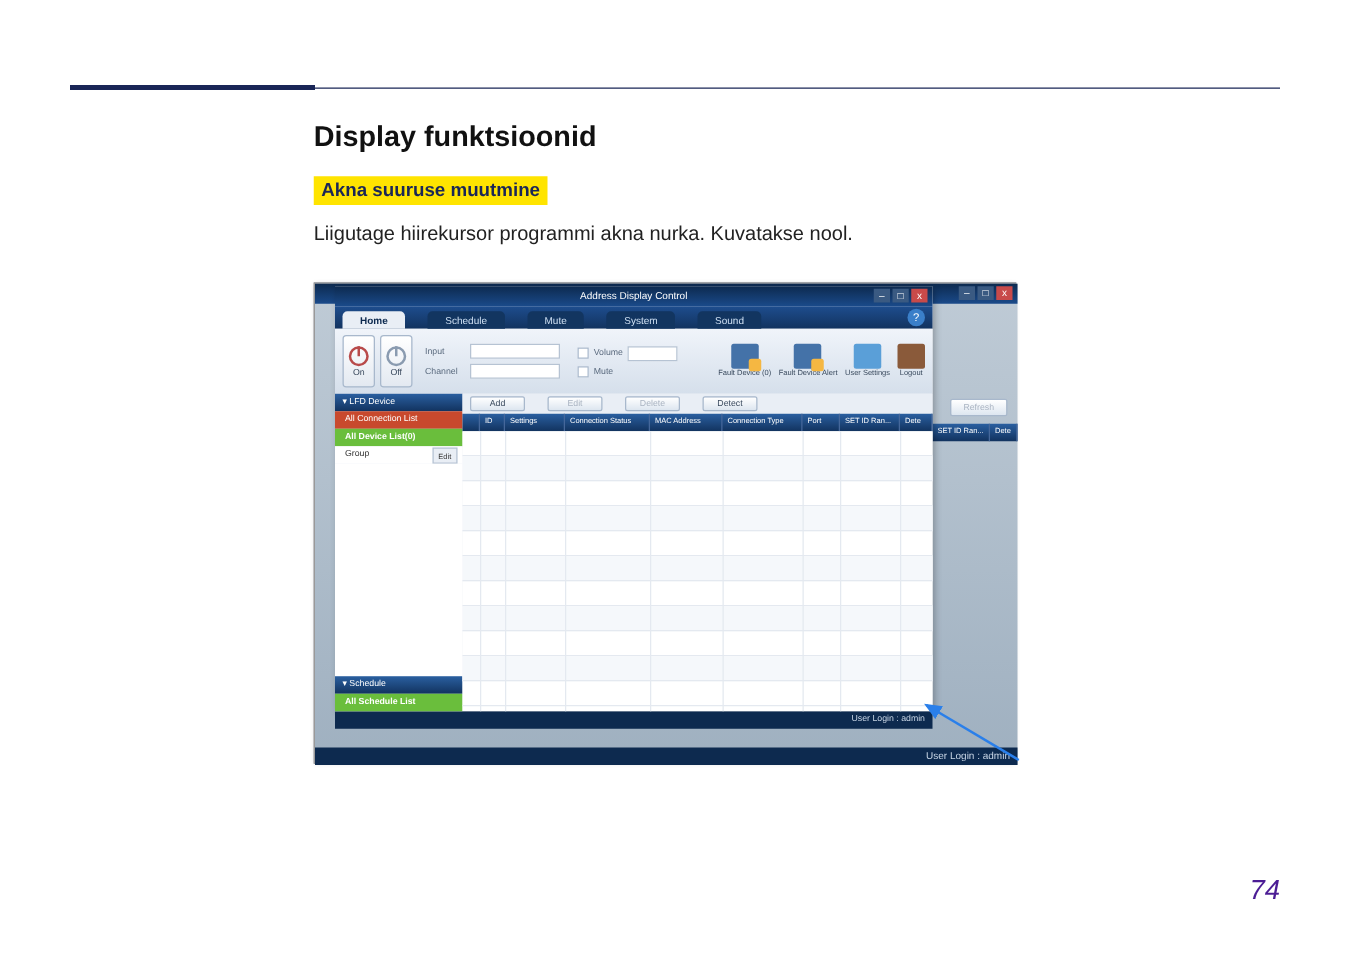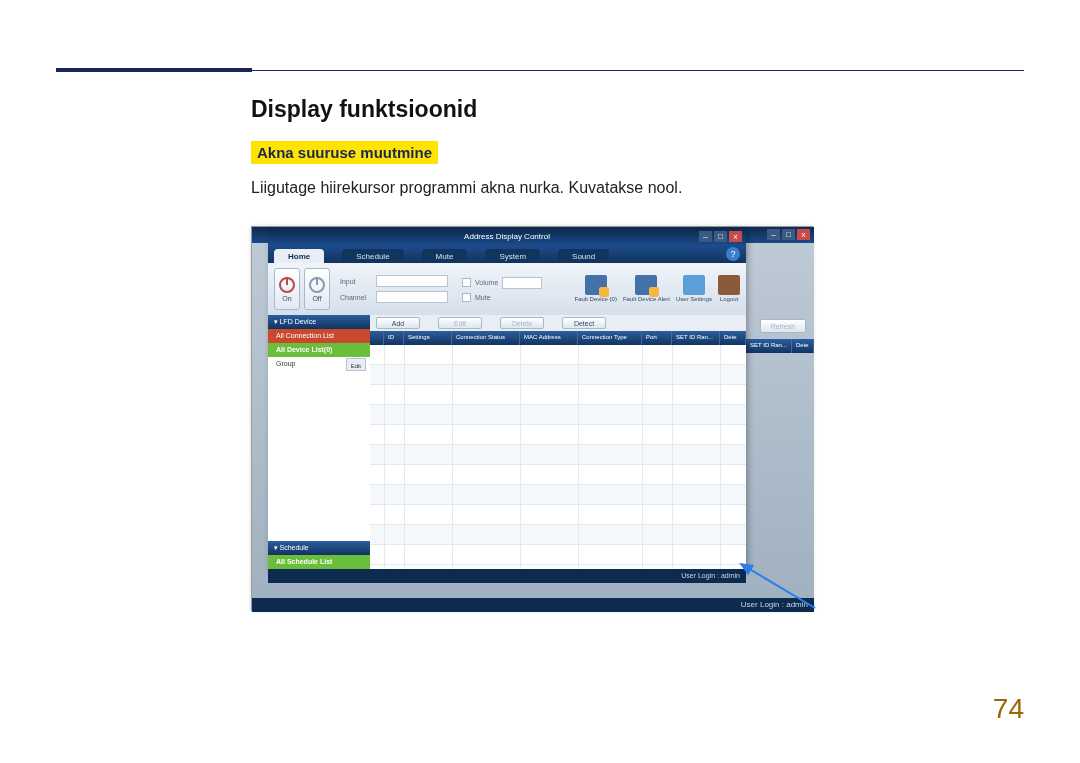--- a/index.html
+++ b/index.html
@@ -4,21 +4,21 @@
 <style>
   * { box-sizing: border-box; margin: 0; padding: 0; }
   body { width: 1080px; height: 763px; background: #fff; font-family: Arial, sans-serif; position: relative; }
   .page { width: 1080px; height: 763px; position: relative; padding: 0; }
   .top-rule { position: absolute; left: 56px; top: 68px; width: 196px; height: 4px; background: #1a2657; }
   .full-rule { position: absolute; left: 56px; top: 70px; width: 968px; height: 1px; background: #1a2657; }
   .content { position: absolute; left: 251px; top: 96px; width: 770px; }
   h1 { font-family: "Segoe UI", Arial, sans-serif; font-size: 23px; font-weight: 700; color: #111; margin-bottom: 18px; }
   .highlight { display: inline-block; background: #ffe400; color: #1a2657; font-weight: 700; font-size: 15px; padding: 3px 6px; margin-bottom: 10px; }
   .body-text { font-size: 16px; color: #222; line-height: 1.7; margin-bottom: 2px; }
-  .page-num { position: absolute; right: 56px; bottom: 38px; font-size: 28px; color: #a16207; }
+  .page-num { position: absolute; right: 56px; bottom: 38px; font-size: 22px; color: #4c1d95; font-style: italic; }
 
   .screenshot { position: absolute; left: 251px; top: 226px; width: 562px; height: 385px; border: 1px solid #999; box-shadow: 0 0 4px rgba(0,0,0,.15); background: #6b7280; }
   .win-back { position: absolute; left: 0; top: 0; width: 562px; height: 385px; background: linear-gradient(#bfcbd6,#9fb0c0); }
   .win-back-titlebar { position: absolute; left: 0; top: 0; width: 562px; height: 16px; background: linear-gradient(#0d2a4f,#1a4a8a); }
   .win-back-ctrl { position: absolute; right: 4px; top: 2px; display: flex; gap: 2px; }
   .win-back-statusbar { position: absolute; left: 0; bottom: 0; width: 562px; height: 14px; background: #0d2a4f; color: #c9d6e6; font-size: 8px; text-align: right; line-height: 14px; padding-right: 6px; }
 
   .win-front { position: absolute; left: 16px; top: 2px; width: 478px; height: 340px; background: #f2f4f6; box-shadow: 2px 2px 6px rgba(0,0,0,.3); }
   .titlebar { height: 16px; background: linear-gradient(#0d2a4f,#1a4a8a); color: #fff; font-size: 8px; text-align: center; line-height: 16px; position: relative; }
   .titlebar .ctrls { position: absolute; right: 4px; top: 2px; display: flex; gap: 2px; }

